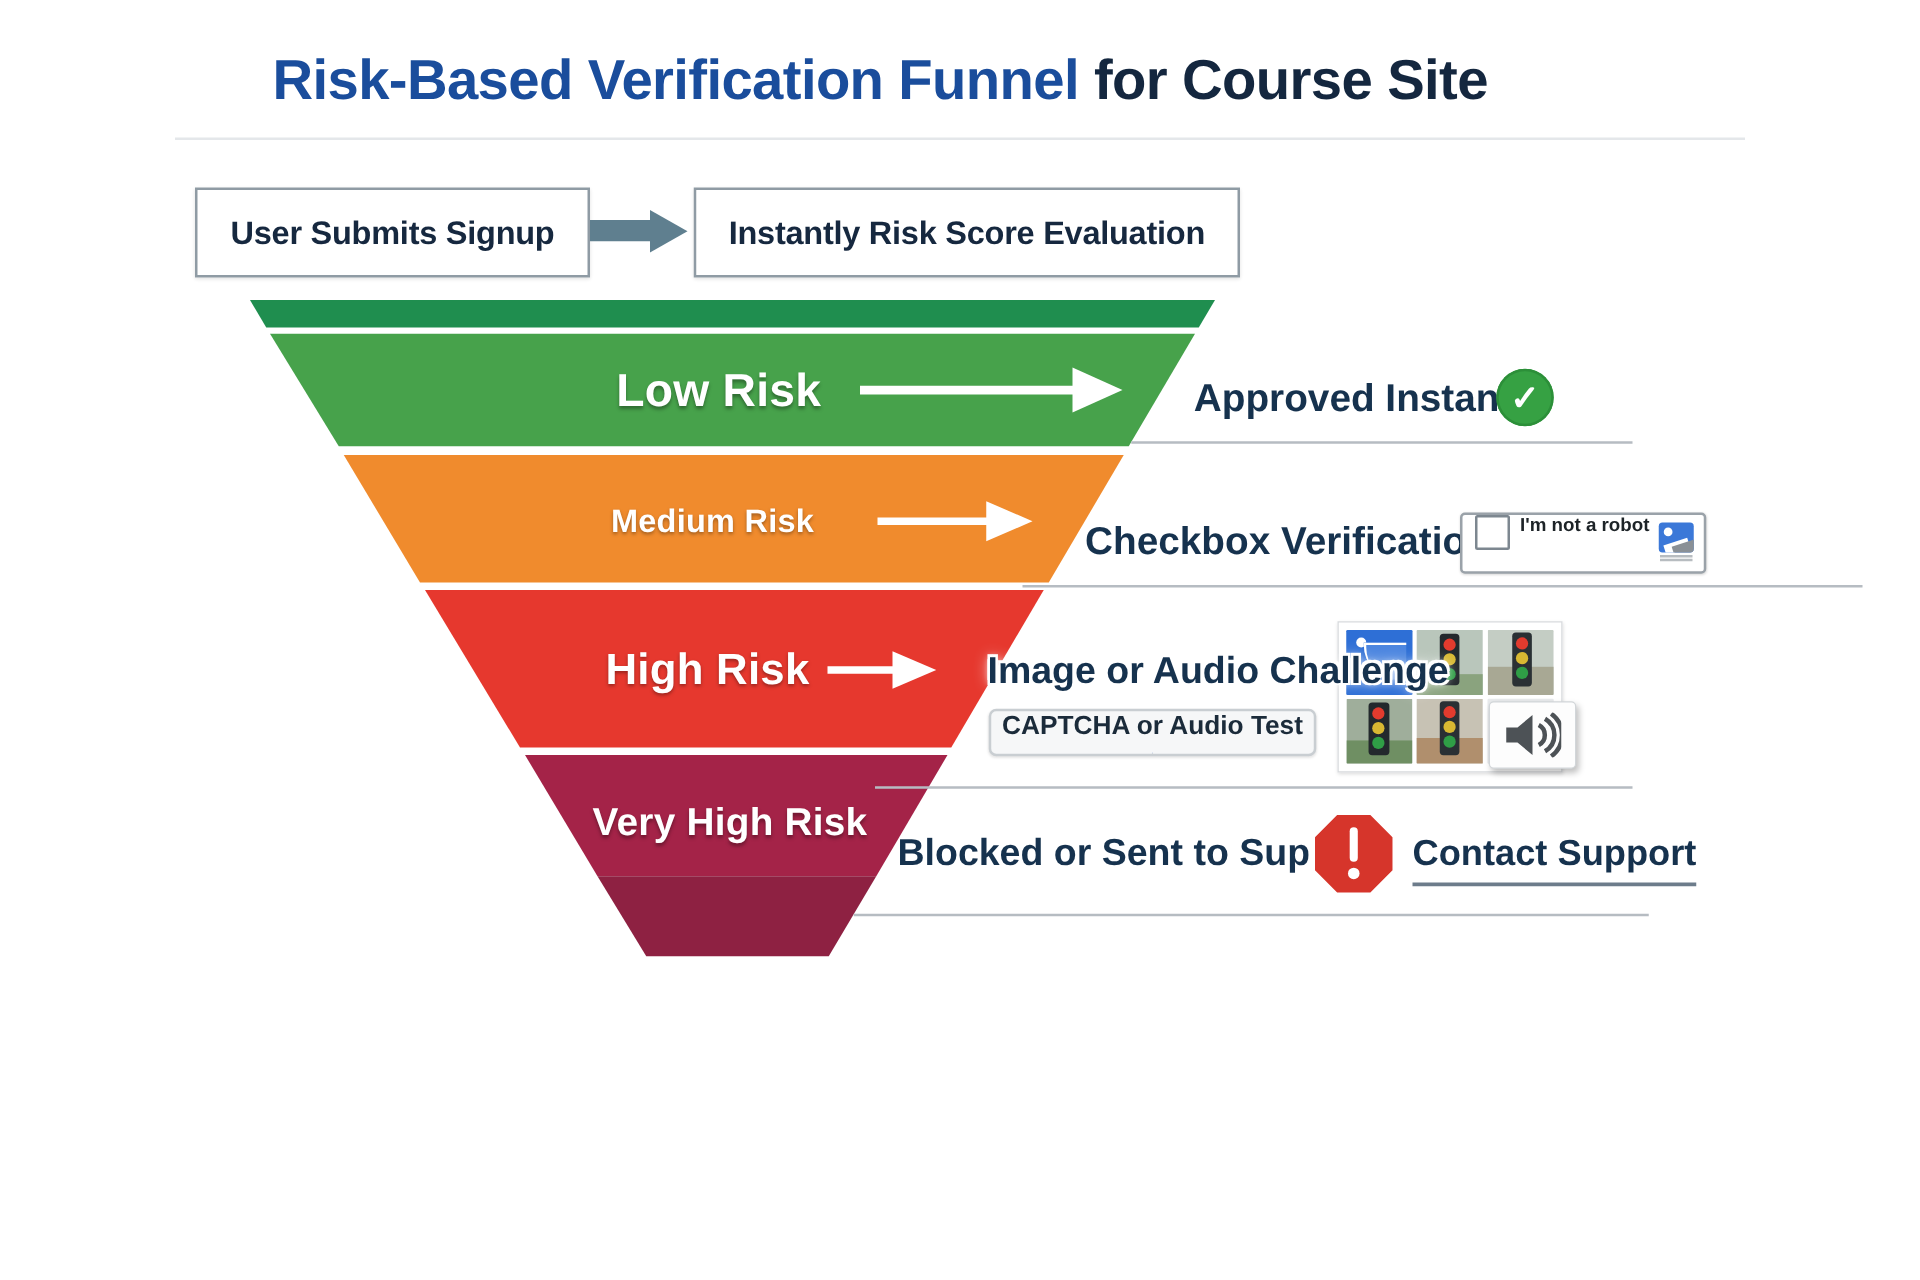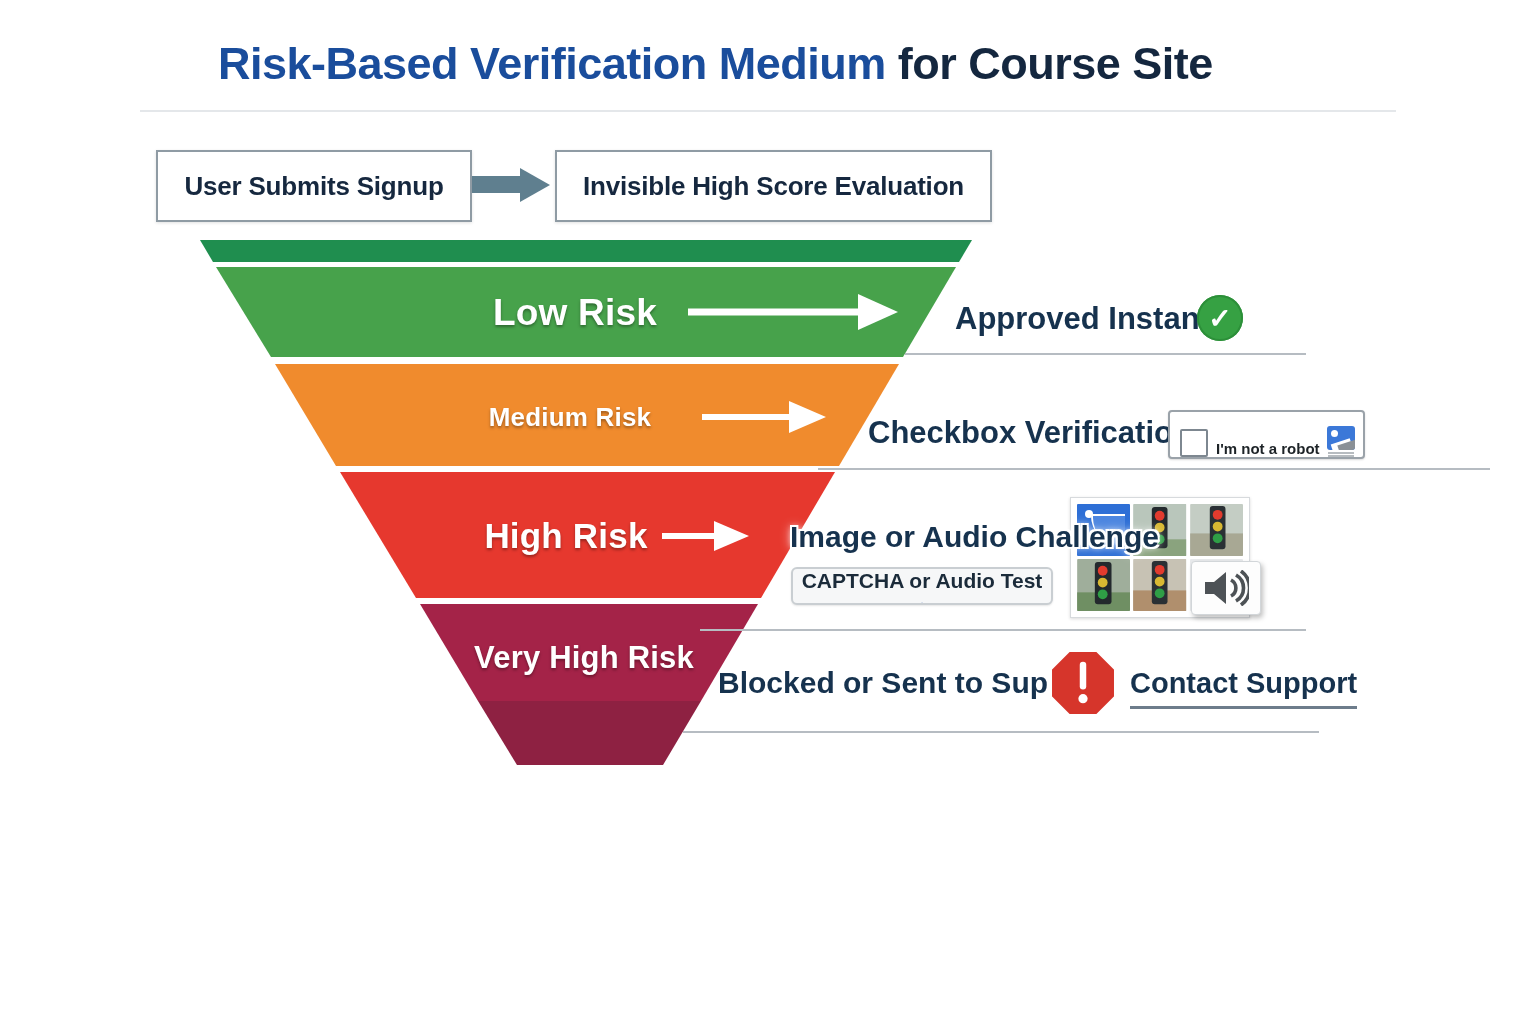--- a/index.html
+++ b/index.html
@@ -54,21 +54,21 @@
   .check-circle{
     left:1197px;top:295px;width:46px;height:46px;border-radius:50%;
     background:#36a143;color:#fff;display:flex;align-items:center;justify-content:center;
     font-size:28px;font-weight:700;box-shadow:inset 0 0 0 2px #2c8f39;
   }
 
   
   .recaptcha{
     left:1168px;top:410px;width:197px;height:49px;background:#fff;
     border:2px solid #9aa2a9;border-radius:4px;box-shadow:0 1px 2px rgba(0,0,0,.15);
-    display:flex;align-items:flex-end;padding:0 8px 0 10px;box-sizing:border-box;
+    display:flex;align-items:flex-start;padding:0 8px 0 10px;box-sizing:border-box;
   }
   .rc-checkbox{width:24px;height:24px;border:2px solid #7d8790;border-radius:2px;background:#fff;flex:0 0 auto;}
   .rc-text{font-size:15px;color:#1d2327;font-weight:600;margin-left:8px;flex:1 1 auto;white-space:nowrap;}
   .rc-logo-wrap{display:flex;flex-direction:column;align-items:center;flex:0 0 auto;margin-top:6px;}
   .rc-logo{width:28px;height:24px;position:relative;background:#3b78d8;border-radius:3px;overflow:hidden;}
   .rc-logo:before{content:"";position:absolute;left:4px;top:4px;width:7px;height:7px;border-radius:50%;background:#fff;}
   .rc-logo:after{content:"";position:absolute;right:-4px;bottom:-6px;width:20px;height:14px;background:#8a9096;transform:rotate(-18deg);box-shadow:-6px -3px 0 0 #ffffff;}
   .rc-fineprint{margin-top:2px;display:flex;flex-direction:column;gap:1px;}
   .rc-fineprint i{display:block;width:26px;height:2px;background:#b7bcc0;}
 
@@ -101,31 +101,31 @@
 
   .contact{
     left:1130px;top:688px;transform:translateY(-50%);font-size:29px;font-weight:700;color:#16324e;
     padding-bottom:6px;border-bottom:3px solid #6d7c8b;white-space:nowrap;
   }
 </style>
 </head>
 <body>
 
 <div class="abs title">
-  <span class="t1">Risk-Based Verification Medium</span><span class="t2"> for Course Site</span>
+  <span class="t1">Risk-Based Verification Funnel</span><span class="t2"> for Course Site</span>
 </div>
 <div class="abs title-rule"></div>
 
 <div class="abs flow-box box1">
   <span>User Submits Signup</span>
 </div>
 <div class="abs flow-arrow-shaft"></div>
 <div class="abs flow-arrow-head"></div>
 <div class="abs flow-box box2">
-  <span>Invisible High Score Evaluation</span>
+  <span>Instantly Risk Score Evaluation</span>
 </div>
 
 <svg class="abs" style="left:0;top:0;" width="1536" height="1024" viewBox="0 0 1536 1024">
   <polygon points="200,240 972,240 959,262 213,262" fill="#1f8e4f"></polygon>
   <polygon points="216,267 956,267 903,357 271,357" fill="#47a24b"></polygon>
   <polygon points="275,364 899,364 839,466 336,466" fill="#f08b2d"></polygon>
   <polygon points="340,472 835,472 761,598 416,598" fill="#e6382e"></polygon>
   <polygon points="420,604 758,604 701,701 478,701" fill="#a42348"></polygon>
   <polygon points="478,701 701,701 663,765 517,765" fill="#8e2142"></polygon>
 

